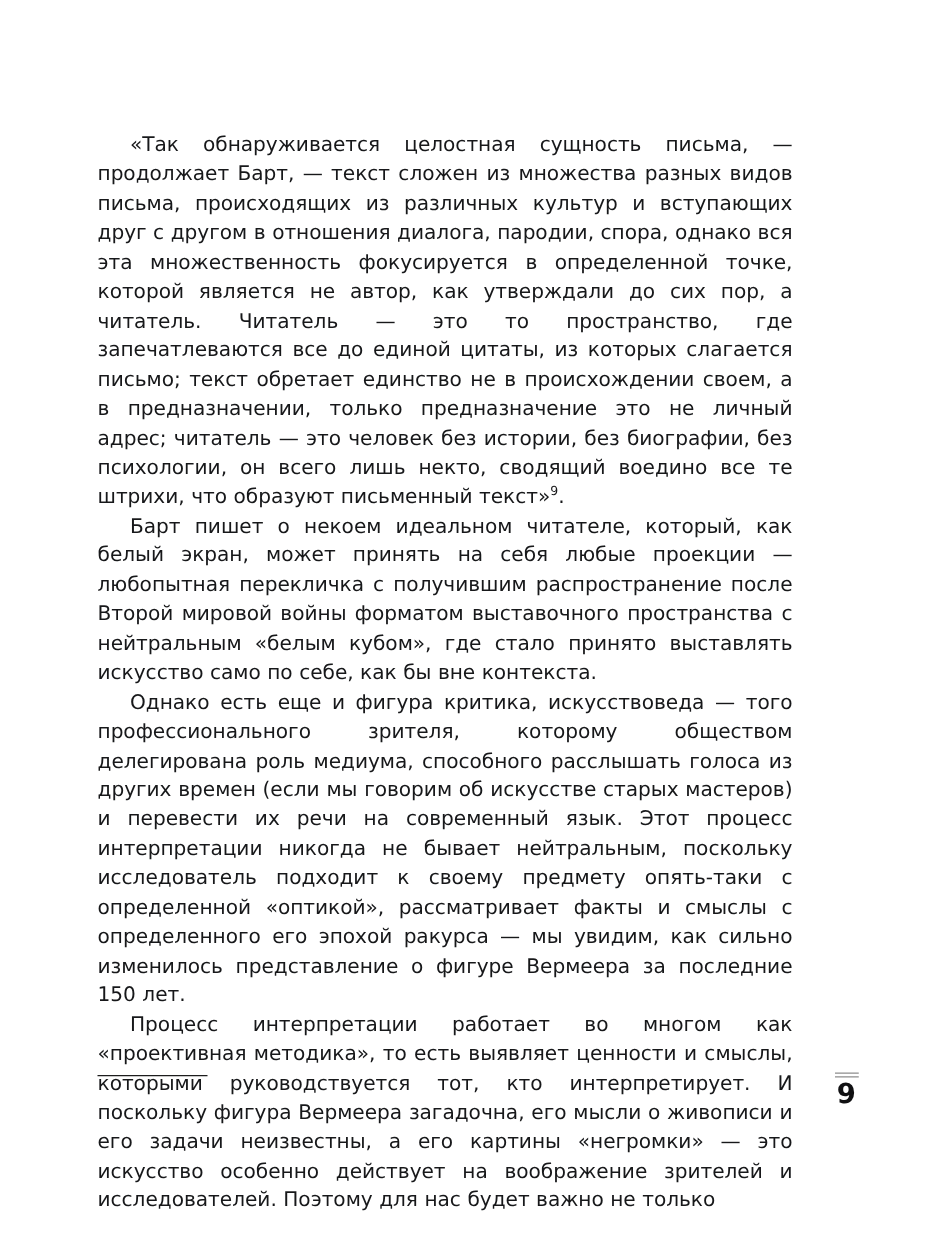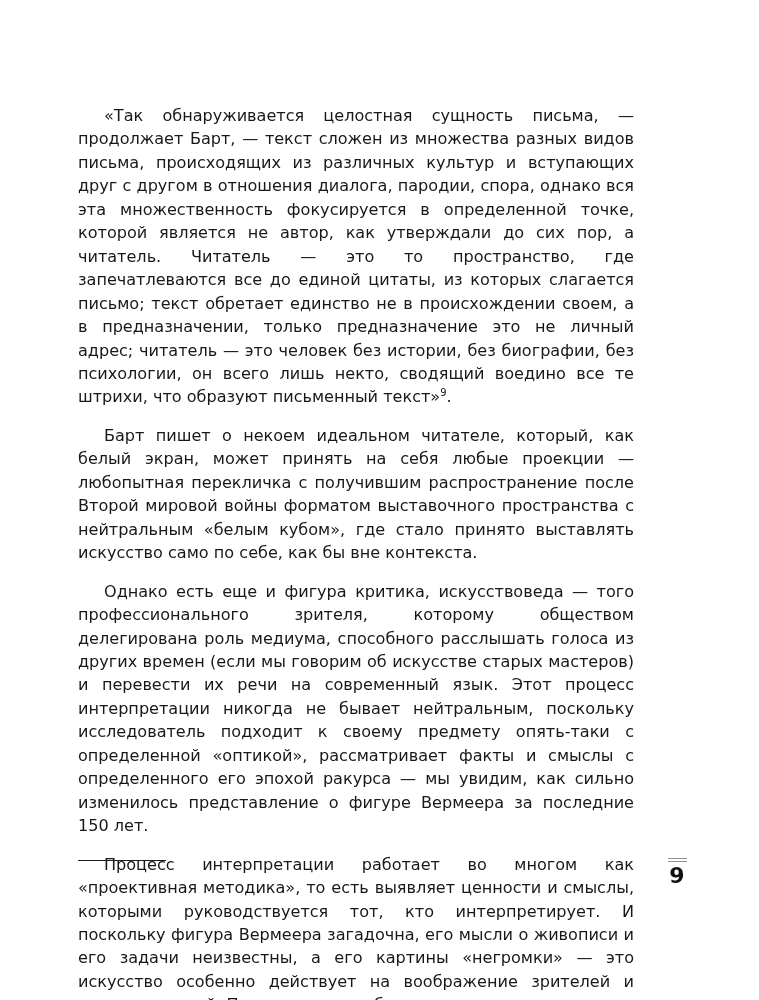--- a/index.html
+++ b/index.html
@@ -37,21 +37,21 @@
     font-size: 16.1px;
     line-height: 23.45px;
     letter-spacing: -0.02px;
     word-spacing: 0.1px;
     color: #17181a;
     -webkit-font-smoothing: antialiased;
     hyphens: manual;
   }
 
   .para + .para {
-    margin-top: 15px;
+    margin-top: 0;
   }
 
   sup.fn-ref {
     font-size: 0.62em;
     vertical-align: super;
     line-height: 0;
   }
 
   .footnote-area {
     position: absolute;

